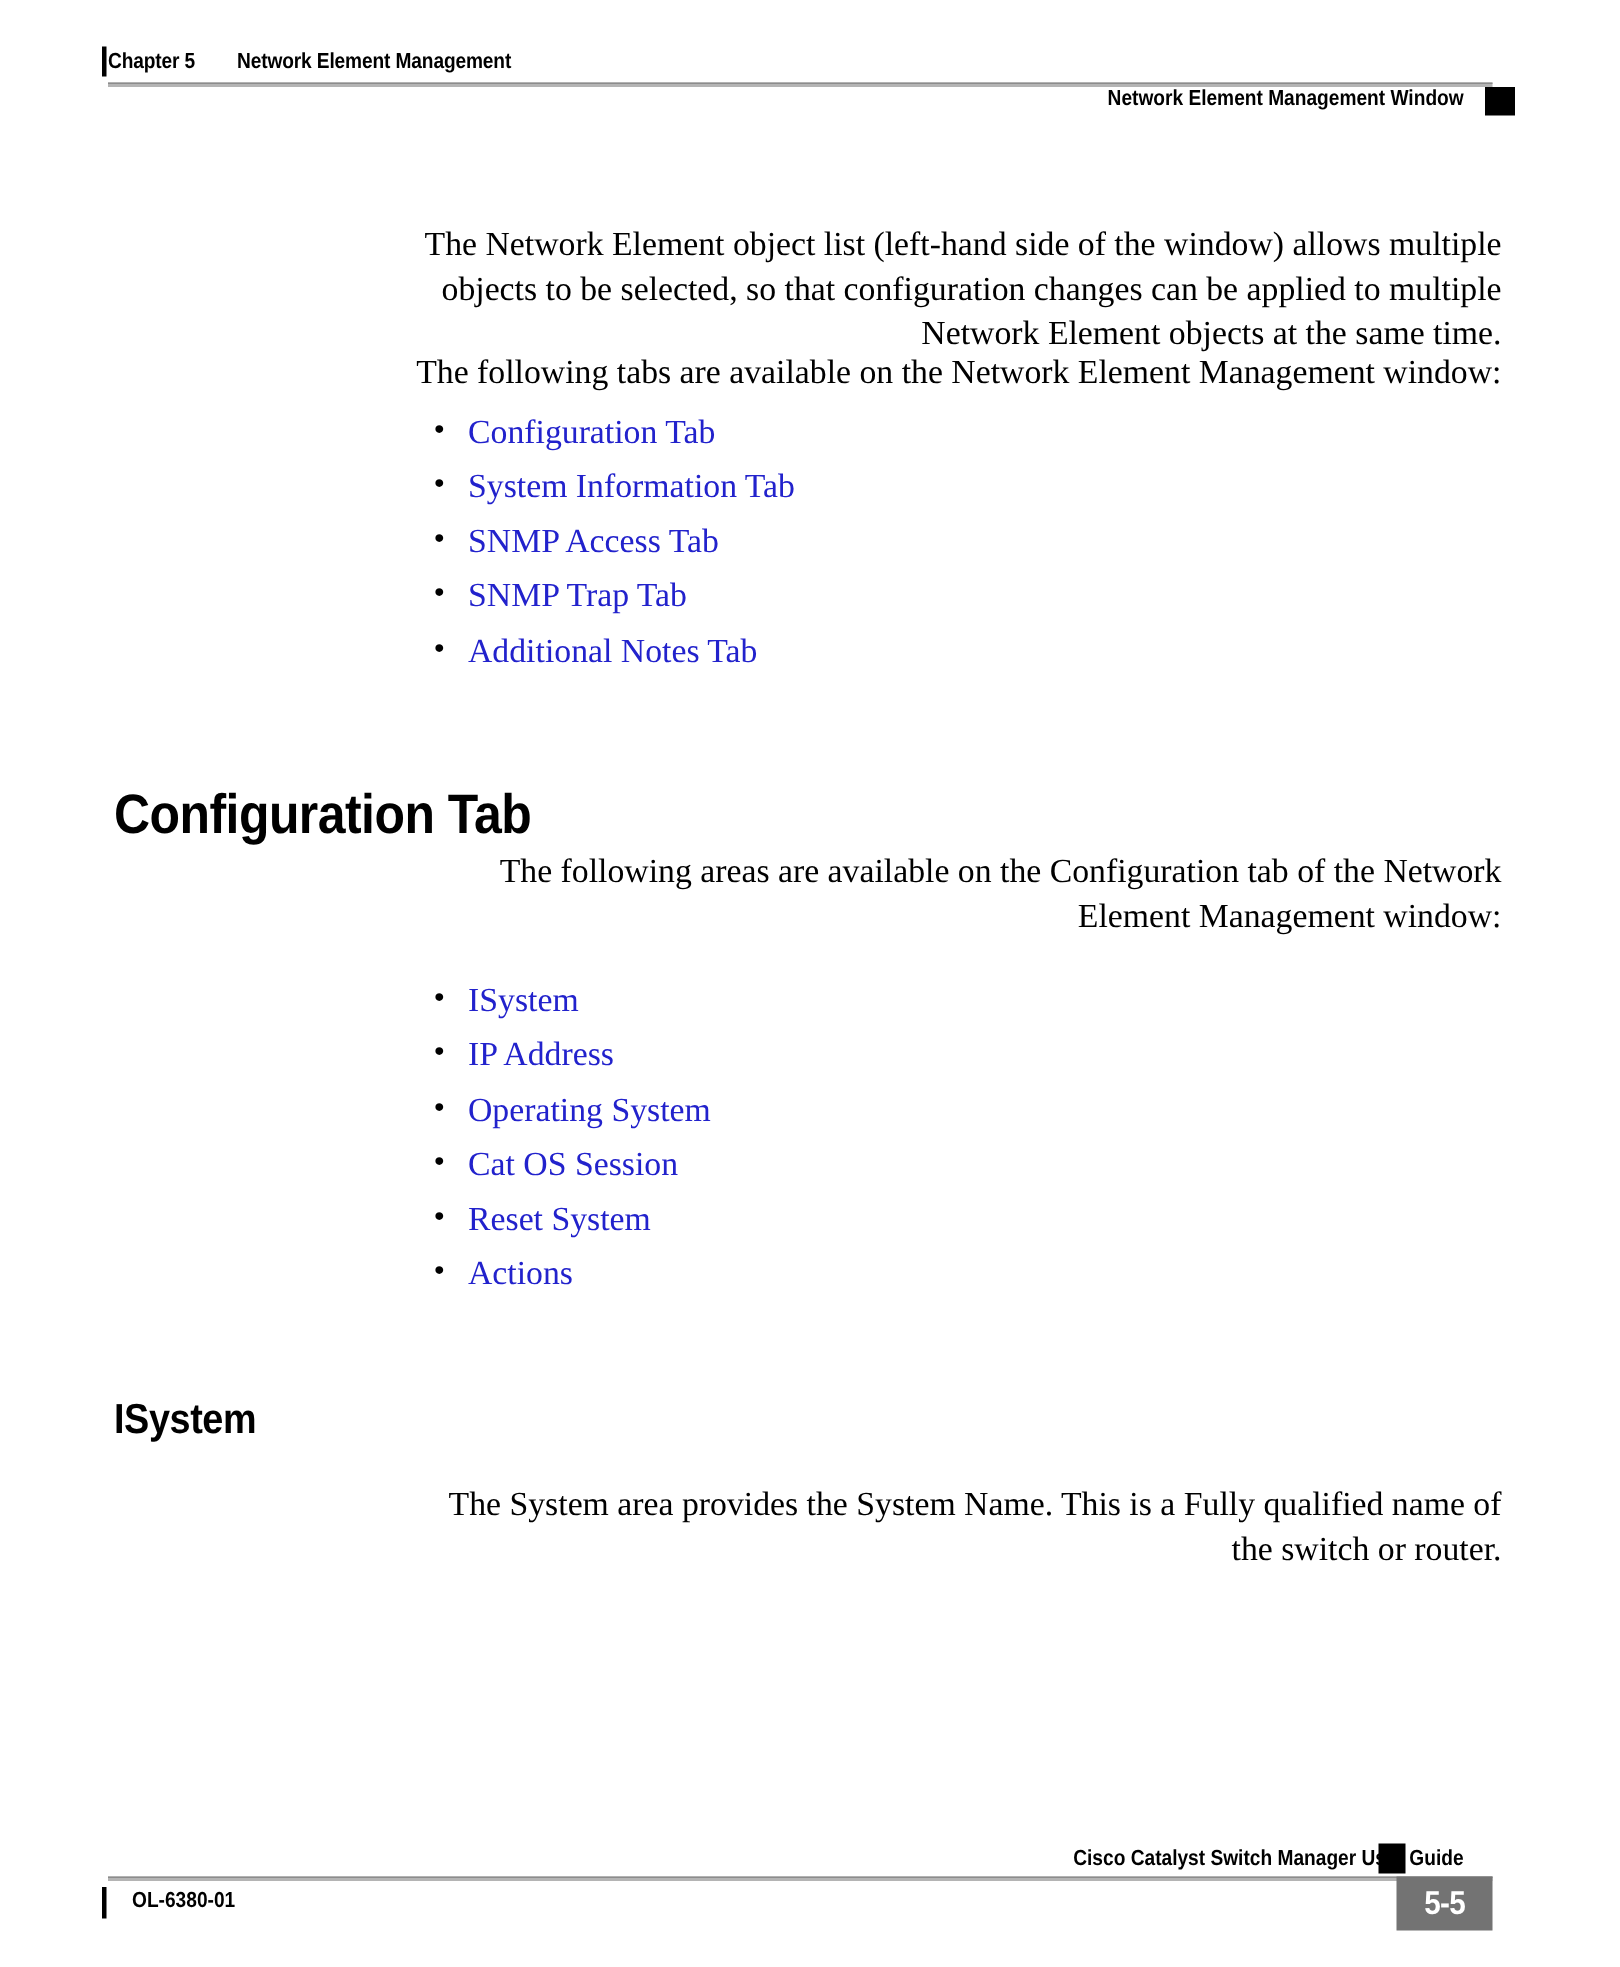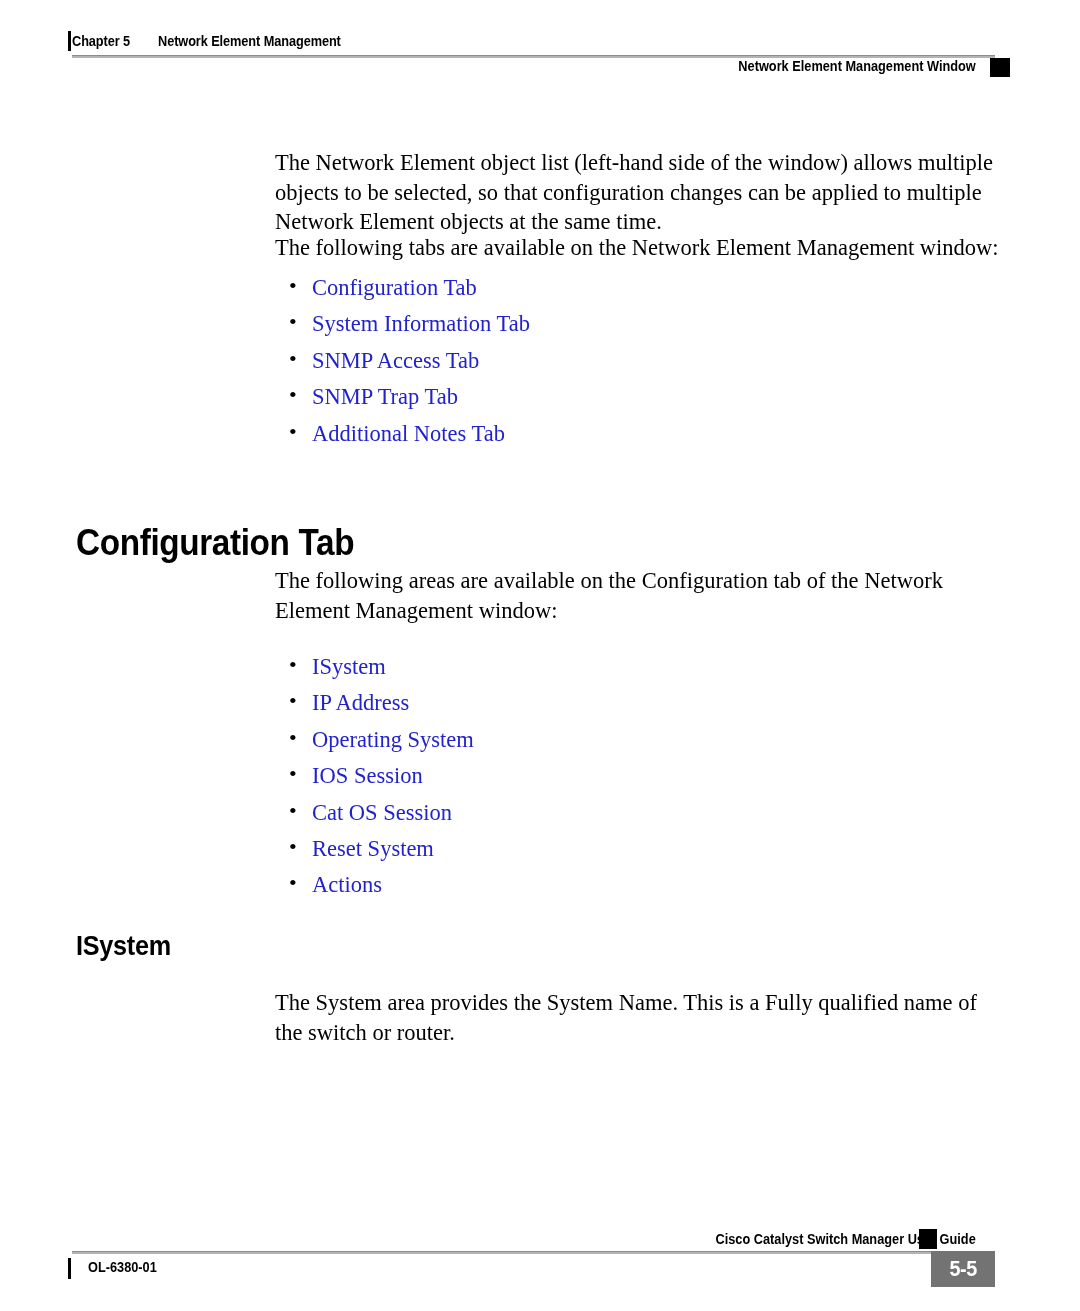--- a/index.html
+++ b/index.html
@@ -106,21 +106,21 @@
 
   p.body-para {
     position: absolute;
     left: 275px;
     width: 726px;
     margin: 0;
     font-family: "Liberation Serif", "DejaVu Serif", serif;
     font-size: 22.5px;
     line-height: 29.5px;
     color: #000000;
-    text-align: left;
+    text-align: right;
   }
 
   ul.link-list {
     position: absolute;
     left: 275px;
     margin: 0;
     padding: 0;
     list-style: none;
     width: 720px;
   }
@@ -295,23 +295,20 @@
       <li>
         <span class="lnk">ISystem</span>
       </li>
       <li>
         <span class="lnk">IP Address</span>
       </li>
       <li>
         <span class="lnk">Operating System</span>
       </li>
       <li>
-        <span class="lnk">IOS Session</span>
-      </li>
-      <li>
         <span class="lnk">Cat OS Session</span>
       </li>
       <li>
         <span class="lnk">Reset System</span>
       </li>
       <li>
         <span class="lnk">Actions</span>
       </li>
     </ul>
 

